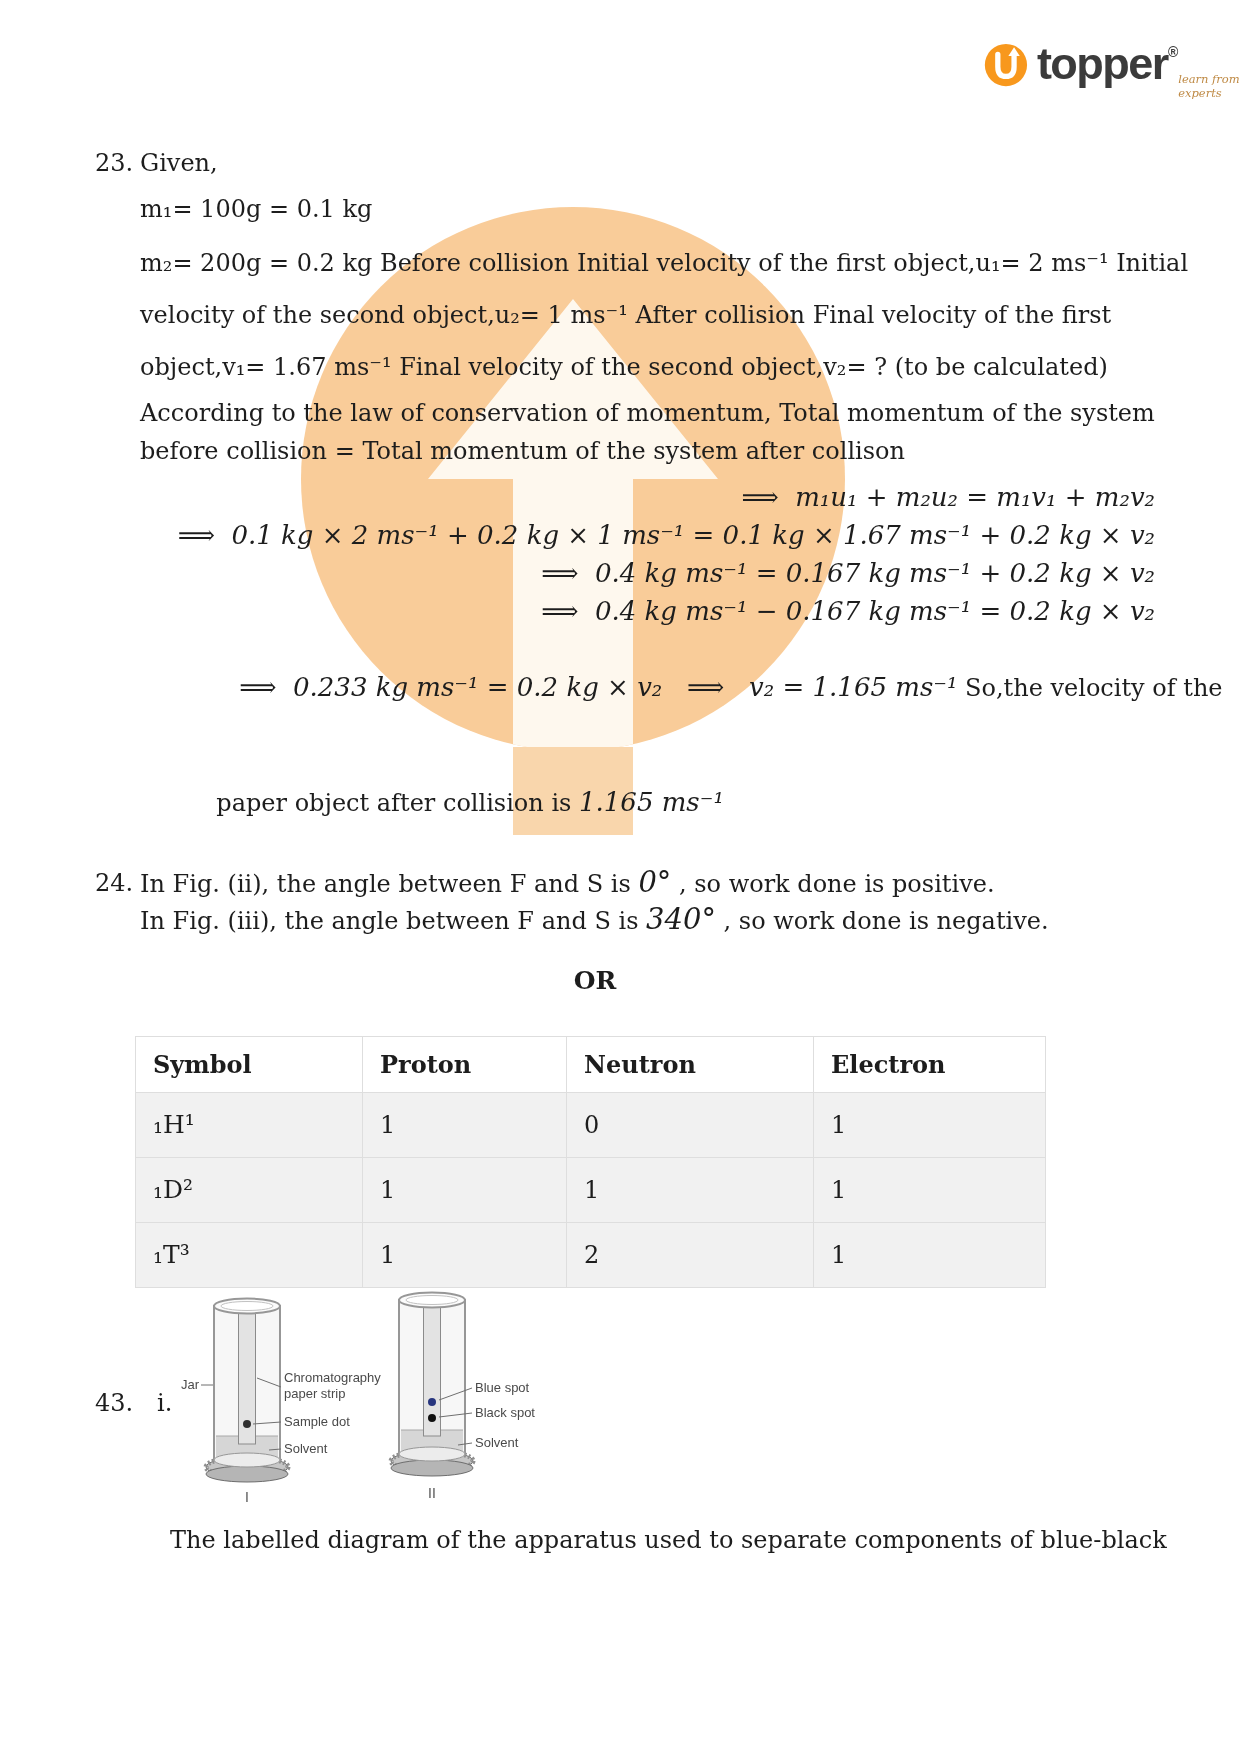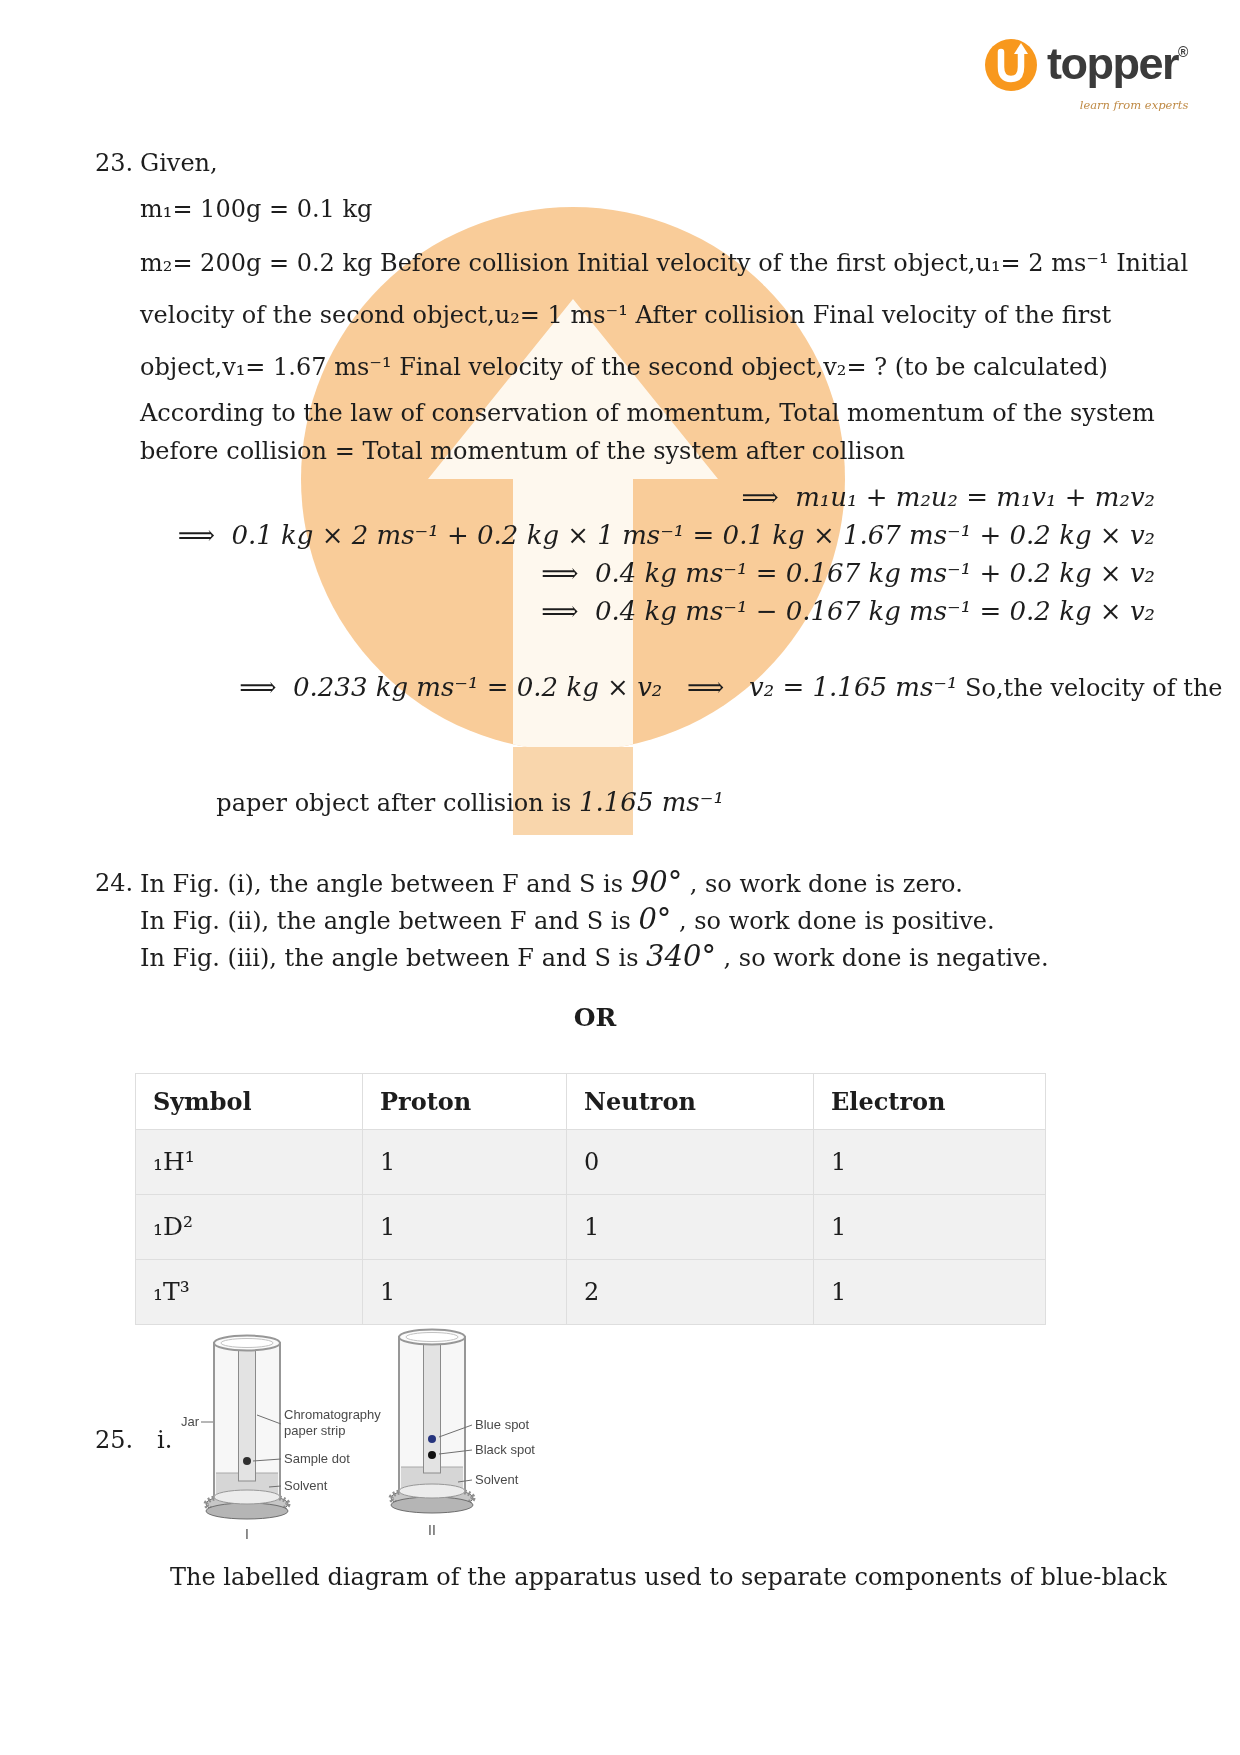--- a/index.html
+++ b/index.html
@@ -7,21 +7,21 @@
   .page { position:relative; width:1240px; height:1755px; background:#ffffff; overflow:hidden;
           font-family:"DejaVu Serif","DejaVu Sans",serif; color:#1d1d1d; }
 
   
   .watermark { position:absolute; left:298px; top:204px; z-index:1; opacity:.85; }
 
   .content { position:absolute; left:0; top:0; width:100%; height:100%; z-index:2; }
 
   
   .logo { position:absolute; left:984px; top:38px; display:flex; gap:9px; align-items:flex-start; }
-  .logo-text { display:flex; flex-direction:column; }
+  .logo-text { display:flex; }
   .brand-row { font-family:"Liberation Sans","DejaVu Sans",sans-serif; font-weight:700;
                font-size:45px; line-height:52px; color:#3b3b3b; letter-spacing:-1.5px; }
   .reg { font-size:14px; position:relative; top:-22px; letter-spacing:0; }
   .tagline { align-self:flex-end; font-style:italic; font-size:11.5px; color:#bf8a45; margin-top:-2px; }
 
   
   .col { position:absolute; left:95px; top:146px; width:1060px; font-size:24px; line-height:34px; }
   .qrow { display:flex; }
   .qnum { flex:0 0 45px; white-space:pre; }
   .body23 { margin-left:45px; }
@@ -116,21 +116,20 @@
           </div>
         </div>
         <div class="pl closing">
           <span>paper object after collision is </span><span class="mi">1.165 ms⁻¹</span>
         </div>
       </div>
 
       <div class="q24 qrow">
         <span class="qnum">24.</span>
         <div>
-          <div class="ln"><span>In Fig. (i), the angle between F and S is </span><span class="angle">90°</span><span> , so work done is zero.</span></div>
           <div class="ln"><span>In Fig. (ii), the angle between F and S is </span><span class="angle">0°</span><span> , so work done is positive.</span></div>
           <div class="ln"><span>In Fig. (iii), the angle between F and S is </span><span class="angle">340°</span><span> , so work done is negative.</span></div>
         </div>
       </div>
 
       <div class="or">OR</div>
 
       <table class="iso">
         <colgroup>
           <col style="width:227px">
@@ -162,21 +161,21 @@
           <tr>
             <td class="sym">₁T³</td>
             <td>1</td>
             <td>2</td>
             <td>1</td>
           </tr>
         </tbody>
       </table>
 
       <div class="q25">
-        <span class="q25n">25.</span>
+        <span class="q25n">43.</span>
         <span class="q25p">i.</span>
 
         <svg class="diagram" width="380" height="225" viewBox="0 0 380 225">
 
           <g>
             <ellipse cx="68" cy="177" rx="41" ry="10" fill="#c7c7c7" stroke="#6e6e6e"></ellipse>
             <ellipse cx="68" cy="177" rx="41" ry="10" fill="none" stroke="#8f8f8f" stroke-width="5" stroke-dasharray="2 2"></ellipse>
             <ellipse cx="68" cy="184" rx="41" ry="8" fill="#b5b5b5" stroke="#6e6e6e"></ellipse>
             <rect x="35" y="16" width="66" height="154" fill="#f7f7f7" stroke="#979797" stroke-width="2"></rect>
             <rect x="37" y="146" width="62" height="22" fill="#d6d6d6"></rect>

